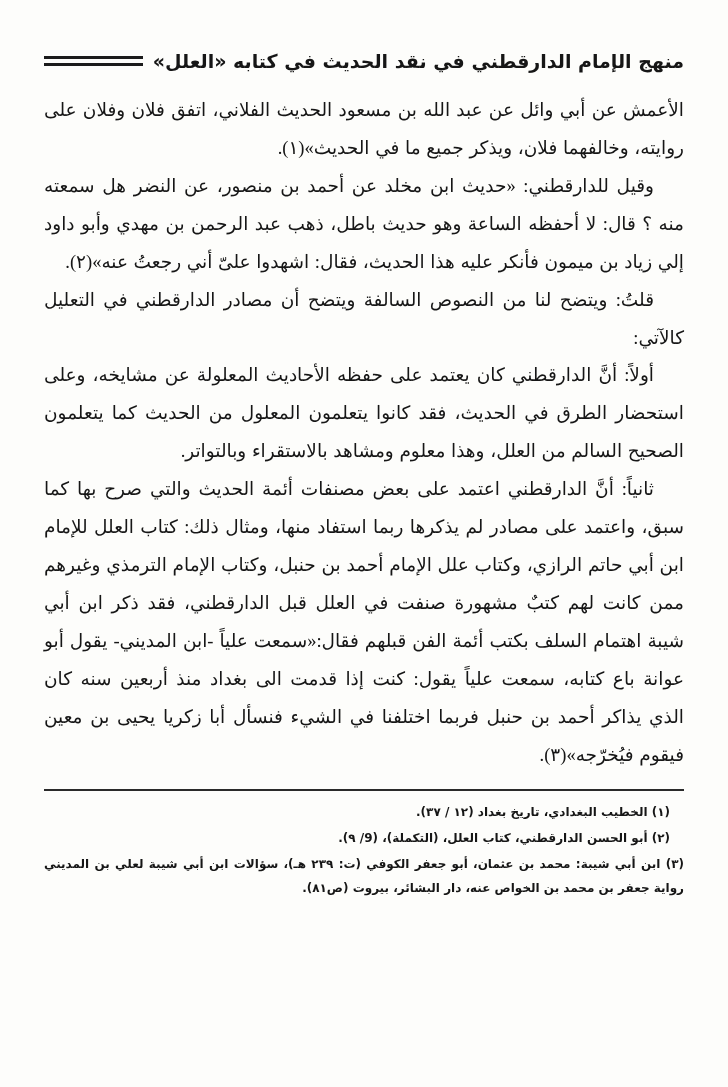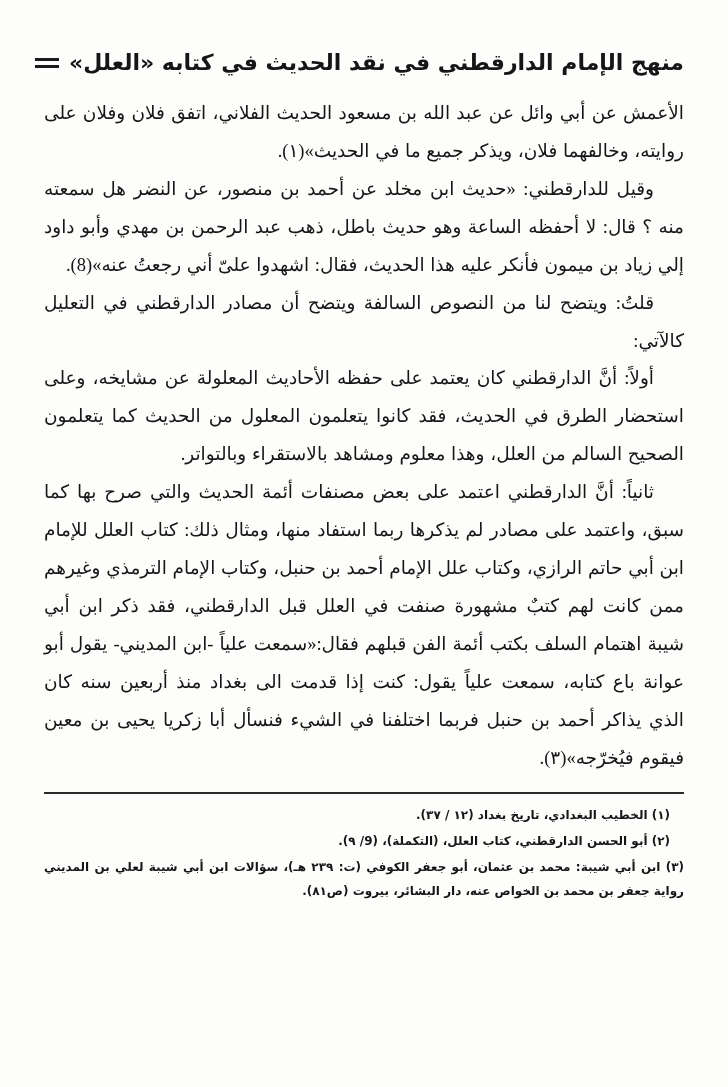--- a/index.html
+++ b/index.html
@@ -21,21 +21,21 @@
 
   
   .header {
     display: flex;
     align-items: center;
     gap: 10px;
     margin: 50px 0 20px;
   }
   .running-title {
     flex: 0 1 auto;
-    font-size: 22px;
+    font-size: 19px;
     font-weight: bold;
     white-space: nowrap;
     letter-spacing: 0.2px;
   }
   .double-rule {
     flex: 1 1 30px;
     min-width: 24px;
     height: 10px;
     border-top: 3px solid #1b1b1b;
     border-bottom: 3px solid #1b1b1b;
@@ -78,21 +78,21 @@
 <div class="page">
   <div class="content">
 
     <div class="header">
       <div class="running-title">منهج الإمام الدارقطني في نقد الحديث في كتابه «العلل»</div>
       <div class="double-rule"></div>
     </div>
 
     <div class="body-text">
       <p class="flush">الأعمش عن أبي وائل عن عبد الله بن مسعود الحديث الفلاني، اتفق فلان وفلان على روايته، وخالفهما فلان، ويذكر جميع ما في الحديث»(١).</p>
-      <p>وقيل للدارقطني: «حديث ابن مخلد عن أحمد بن منصور، عن النضر هل سمعته منه ؟ قال: لا أحفظه الساعة وهو حديث باطل، ذهب عبد الرحمن بن مهدي وأبو داود إلي زياد بن ميمون فأنكر عليه هذا الحديث، فقال: اشهدوا علىّ أني رجعتُ عنه»(8).</p>
+      <p>وقيل للدارقطني: «حديث ابن مخلد عن أحمد بن منصور، عن النضر هل سمعته منه ؟ قال: لا أحفظه الساعة وهو حديث باطل، ذهب عبد الرحمن بن مهدي وأبو داود إلي زياد بن ميمون فأنكر عليه هذا الحديث، فقال: اشهدوا علىّ أني رجعتُ عنه»(٢).</p>
       <p>قلتُ: ويتضح لنا من النصوص السالفة ويتضح أن مصادر الدارقطني في التعليل كالآتي:</p>
       <p>أولاً: أنَّ الدارقطني كان يعتمد على حفظه الأحاديث المعلولة عن مشايخه، وعلى استحضار الطرق في الحديث، فقد كانوا يتعلمون المعلول من الحديث كما يتعلمون الصحيح السالم من العلل، وهذا معلوم ومشاهد بالاستقراء وبالتواتر.</p>
       <p>ثانياً: أنَّ الدارقطني اعتمد على بعض مصنفات أئمة الحديث والتي صرح بها كما سبق، واعتمد على مصادر لم يذكرها ربما استفاد منها، ومثال ذلك: كتاب العلل للإمام ابن أبي حاتم الرازي، وكتاب علل الإمام أحمد بن حنبل، وكتاب الإمام الترمذي وغيرهم ممن كانت لهم كتبٌ مشهورة صنفت في العلل قبل الدارقطني، فقد ذكر ابن أبي شيبة اهتمام السلف بكتب أئمة الفن قبلهم فقال:«سمعت علياً -ابن المديني- يقول أبو عوانة باع كتابه، سمعت علياً يقول: كنت إذا قدمت الى بغداد منذ أربعين سنه كان الذي يذاكر أحمد بن حنبل فربما اختلفنا في الشيء فنسأل أبا زكريا يحيى بن معين فيقوم فيُخرّجه»(٣).</p>
     </div>
 
     <div class="footnote-sep"></div>
 
     <div class="footnotes">
       <p>(١) الخطيب البغدادي، تاريخ بغداد (١٢ / ٣٧).</p>
       <p>(٢) أبو الحسن الدارقطني، كتاب العلل، (التكملة)، (9/ ٩).</p>

